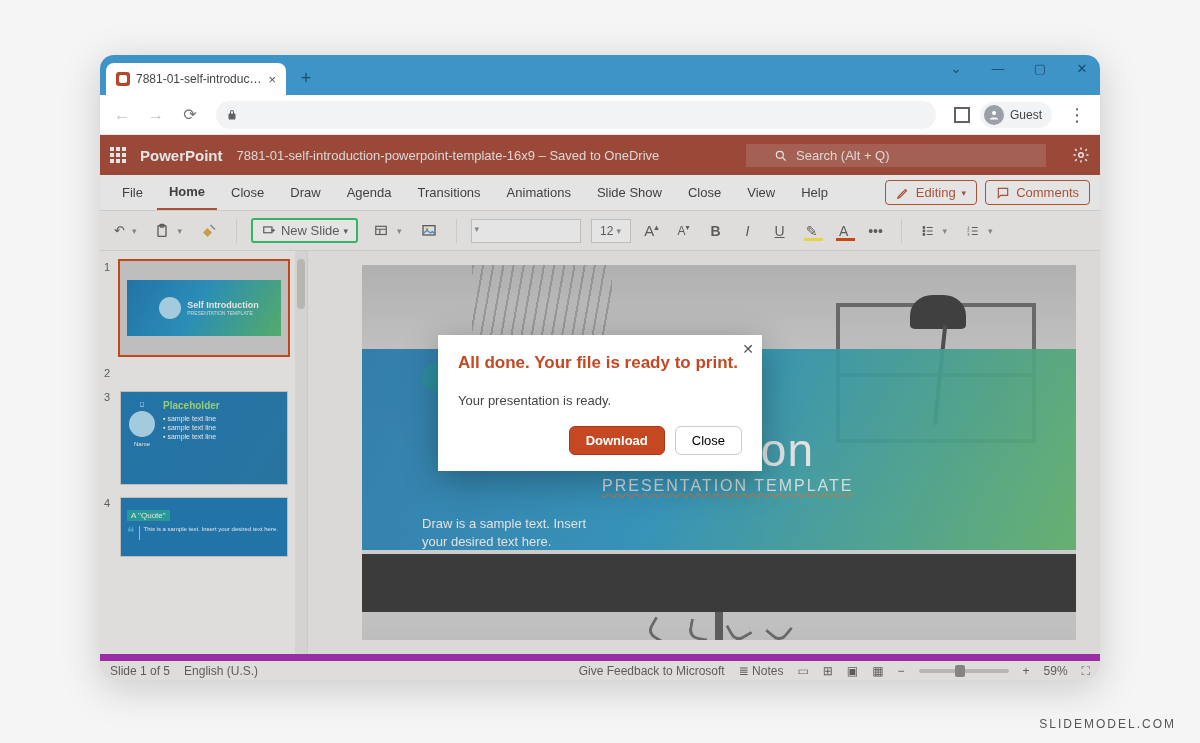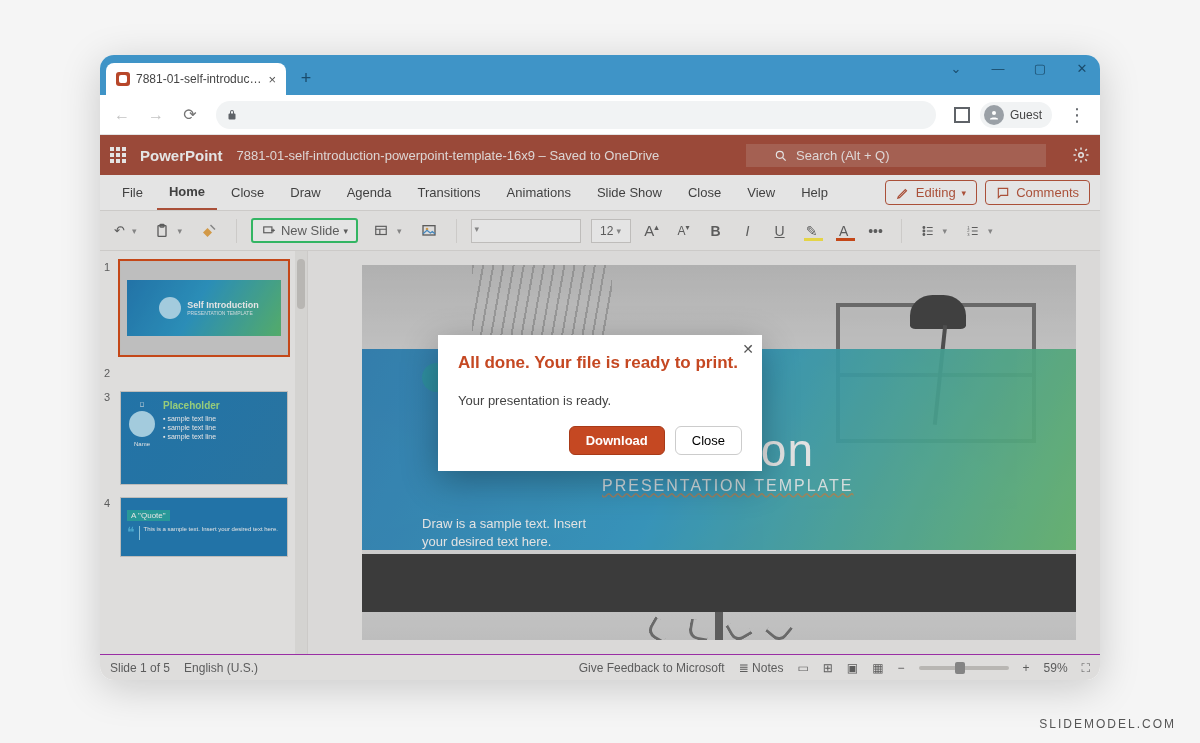--- a/index.html
+++ b/index.html
@@ -109,21 +109,21 @@
   .modal{position:absolute;left:50%;top:200px;transform:translateX(-50%);width:324px;background:#fff;box-shadow:0 10px 34px rgba(0,0,0,.3);z-index:20;padding:18px 20px 16px;}
   .modal .mclose{position:absolute;right:8px;top:6px;font-size:14px;color:#555;cursor:pointer;}
   .modal h3{color:#c54822;font-size:17px;font-weight:600;margin-bottom:20px;}
   .modal p{font-size:13px;color:#444;margin-bottom:18px;}
   .modal .mbtns{display:flex;justify-content:flex-end;gap:10px;}
   .mbtn{padding:6px 16px;font-size:13px;border-radius:6px;cursor:pointer;border:1px solid #ccc;background:#fff;}
   .mbtn.primary{background:#c54822;border-color:#a83a18;color:#fff;font-weight:600;}
   
   .scrim{position:absolute;inset:0;background:rgba(120,120,120,.20);z-index:15;pointer-events:none;}
   
-  .statusbar{height:26px;border-top:1px solid #a21caf;background:#f8f7f6;display:flex;align-items:center;font-size:12px;color:#555;padding:0 10px;gap:14px;}
+  .statusbar{height:26px;border-top:7px solid #a21caf;background:#f8f7f6;display:flex;align-items:center;font-size:12px;color:#555;padding:0 10px;gap:14px;}
   .statusbar .flexspace{flex:1;}
   .sicon{cursor:pointer;}
   .zoomslider{width:90px;height:4px;background:#c9c6c2;position:relative;border-radius:2px;}
   .zoomslider::after{content:"";position:absolute;left:40%;top:-4px;width:10px;height:12px;background:#888;border-radius:2px;}
   svg{display:block;}
 </style>
 </head>
 <body>
 
 <div class="shadow-wrap">

